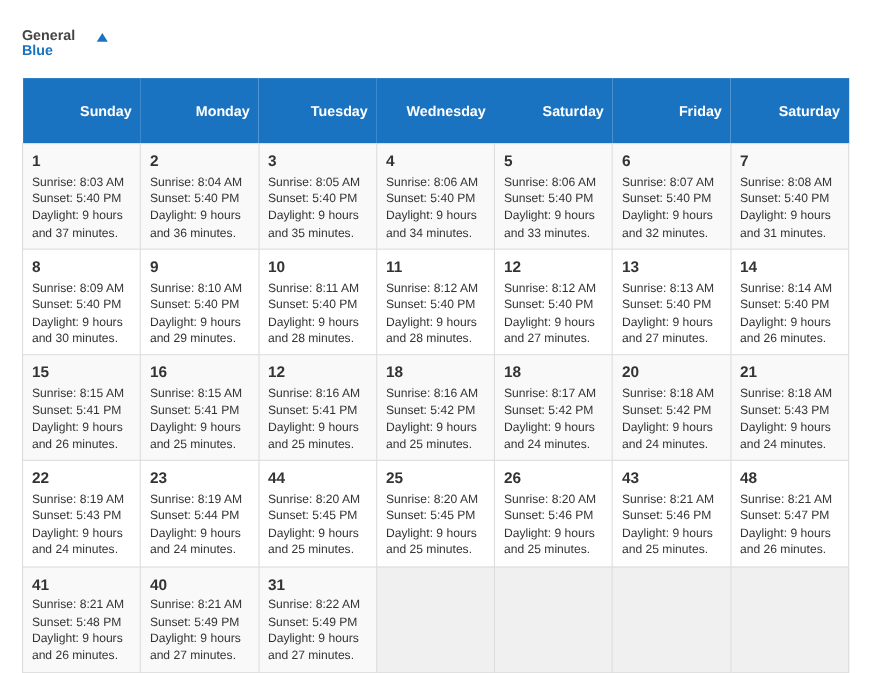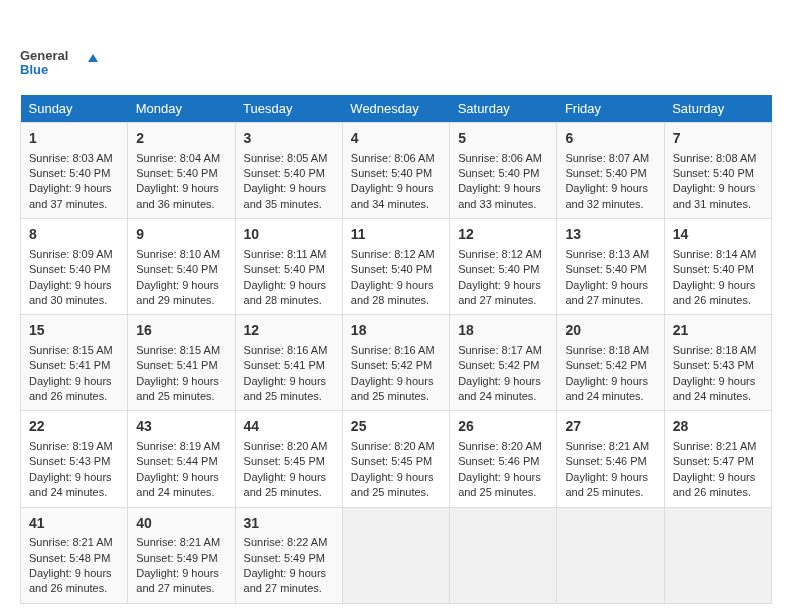--- a/index.html
+++ b/index.html
@@ -8,21 +8,20 @@
       background: #fff;
       width: 792px;
       min-height: 612px;
       padding: 20px;
     }
     .header {
       display: flex;
       justify-content: space-between;
       align-items: flex-start;
       margin-bottom: 16px;
-      margin-top: 24px;
     }
     .logo {
       display: flex;
       align-items: center;
       gap: 6px;
     }
     .logo-icon {
       width: 36px;
       height: 36px;
     }
@@ -39,24 +38,24 @@
       color: #555;
     }
     table {
       width: 100%;
       border-collapse: collapse;
       font-size: 11px;
     }
     thead tr th {
       background-color: #1a73c1;
       color: #fff;
-      text-align: left;
-      padding: 6px 8px;
+      text-align: right;
+      padding: 22px 8px;
       font-size: 13px;
-      font-weight: normal;
+      font-weight: bold;
     }
     tbody tr td {
       vertical-align: top;
       padding: 6px 8px;
       border: 1px solid #ddd;
       width: calc(100% / 7);
       min-height: 80px;
       color: #333;
       line-height: 1.4;
     }
@@ -132,26 +131,26 @@
         <td><span class="day-num">15</span>Sunrise: 8:15 AM<br>Sunset: 5:41 PM<br>Daylight: 9 hours and 26 minutes.</td>
         <td><span class="day-num">16</span>Sunrise: 8:15 AM<br>Sunset: 5:41 PM<br>Daylight: 9 hours and 25 minutes.</td>
         <td><span class="day-num">12</span>Sunrise: 8:16 AM<br>Sunset: 5:41 PM<br>Daylight: 9 hours and 25 minutes.</td>
         <td><span class="day-num">18</span>Sunrise: 8:16 AM<br>Sunset: 5:42 PM<br>Daylight: 9 hours and 25 minutes.</td>
         <td><span class="day-num">18</span>Sunrise: 8:17 AM<br>Sunset: 5:42 PM<br>Daylight: 9 hours and 24 minutes.</td>
         <td><span class="day-num">20</span>Sunrise: 8:18 AM<br>Sunset: 5:42 PM<br>Daylight: 9 hours and 24 minutes.</td>
         <td><span class="day-num">21</span>Sunrise: 8:18 AM<br>Sunset: 5:43 PM<br>Daylight: 9 hours and 24 minutes.</td>
       </tr>
       <tr>
         <td><span class="day-num">22</span>Sunrise: 8:19 AM<br>Sunset: 5:43 PM<br>Daylight: 9 hours and 24 minutes.</td>
-        <td><span class="day-num">43</span>Sunrise: 8:19 AM<br>Sunset: 5:44 PM<br>Daylight: 9 hours and 24 minutes.</td>
+        <td><span class="day-num">23</span>Sunrise: 8:19 AM<br>Sunset: 5:44 PM<br>Daylight: 9 hours and 24 minutes.</td>
         <td><span class="day-num">44</span>Sunrise: 8:20 AM<br>Sunset: 5:45 PM<br>Daylight: 9 hours and 25 minutes.</td>
         <td><span class="day-num">25</span>Sunrise: 8:20 AM<br>Sunset: 5:45 PM<br>Daylight: 9 hours and 25 minutes.</td>
         <td><span class="day-num">26</span>Sunrise: 8:20 AM<br>Sunset: 5:46 PM<br>Daylight: 9 hours and 25 minutes.</td>
-        <td><span class="day-num">27</span>Sunrise: 8:21 AM<br>Sunset: 5:46 PM<br>Daylight: 9 hours and 25 minutes.</td>
-        <td><span class="day-num">28</span>Sunrise: 8:21 AM<br>Sunset: 5:47 PM<br>Daylight: 9 hours and 26 minutes.</td>
+        <td><span class="day-num">43</span>Sunrise: 8:21 AM<br>Sunset: 5:46 PM<br>Daylight: 9 hours and 25 minutes.</td>
+        <td><span class="day-num">48</span>Sunrise: 8:21 AM<br>Sunset: 5:47 PM<br>Daylight: 9 hours and 26 minutes.</td>
       </tr>
       <tr>
         <td><span class="day-num">41</span>Sunrise: 8:21 AM<br>Sunset: 5:48 PM<br>Daylight: 9 hours and 26 minutes.</td>
         <td><span class="day-num">40</span>Sunrise: 8:21 AM<br>Sunset: 5:49 PM<br>Daylight: 9 hours and 27 minutes.</td>
         <td><span class="day-num">31</span>Sunrise: 8:22 AM<br>Sunset: 5:49 PM<br>Daylight: 9 hours and 27 minutes.</td>
         <td class="empty-cell"></td>
         <td class="empty-cell"></td>
         <td class="empty-cell"></td>
         <td class="empty-cell"></td>
       </tr>

